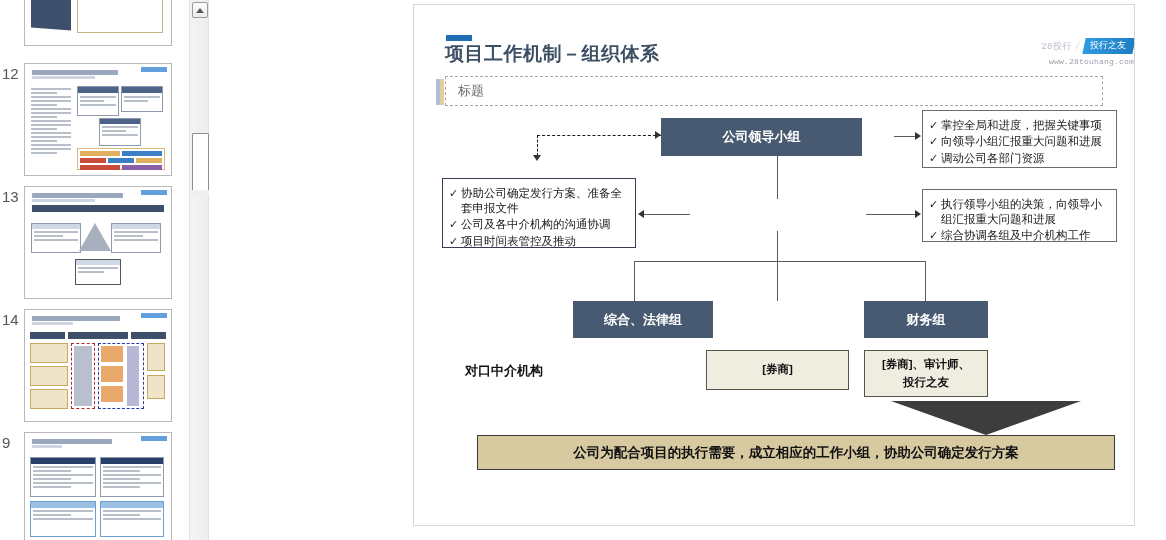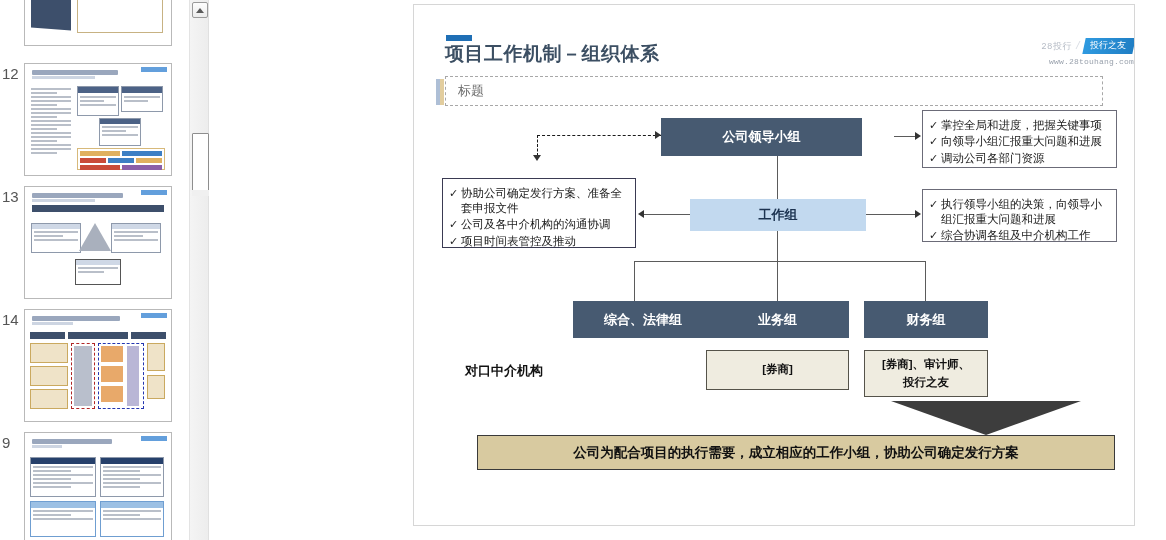--- a/index.html
+++ b/index.html
@@ -438,23 +438,20 @@
           <span class="tx">公司及各中介机构的沟通协调</span>
         </div>
       <div class="bullet">
           <span class="ck">✓</span>
           <span class="tx">项目时间表管控及推动</span>
         </div>
     </div>
 
     <div class="ln v" style="left:363px; top:151px; height:43px;"></div>
 
-    <div class="lightblue-box" style="left:276px; top:194px; width:176px; height:32px;">
-      <span>工作组</span>
-    </div>
 
     <div class="ln h" style="left:228px; top:209px; width:48px;"></div>
     <div class="arrow-l" style="left:224px; top:205px;"></div>
 
     <div class="ln h" style="left:452px; top:209px; width:51px;"></div>
     <div class="arrow-r" style="left:501px; top:205px;"></div>
     <div class="bullet-box thin" style="left:508px; top:184px; width:195px; height:53px;">
       <div class="bullet">
           <span class="ck">✓</span>
           <span class="tx">执行领导小组的决策，向领导小组汇报重大问题和进展</span>
@@ -467,23 +464,20 @@
 
     <div class="ln v" style="left:363px; top:226px; height:30px;"></div>
     <div class="ln h" style="left:220px; top:256px; width:292px;"></div>
     <div class="ln v" style="left:220px; top:256px; height:40px;"></div>
     <div class="ln v" style="left:363px; top:256px; height:40px;"></div>
     <div class="ln v" style="left:511px; top:256px; height:40px;"></div>
 
     <div class="hdr-box" style="left:159px; top:296px; width:140px; height:37px;">
       <span>综合、法律组</span>
     </div>
-    <div class="hdr-box" style="left:292px; top:296px; width:143px; height:37px;">
-      <span>业务组</span>
-    </div>
     <div class="hdr-box" style="left:450px; top:296px; width:124px; height:37px;">
       <span>财务组</span>
     </div>
 
     <div class="side-label" style="left:51px; top:357px;">对口中介机构</div>
 
     <div class="tan-box" style="left:292px; top:345px; width:143px; height:40px;">
       <span>[券商]</span>
     </div>
     <div class="tan-box" style="left:450px; top:345px; width:124px; height:47px; white-space:pre-line;">

